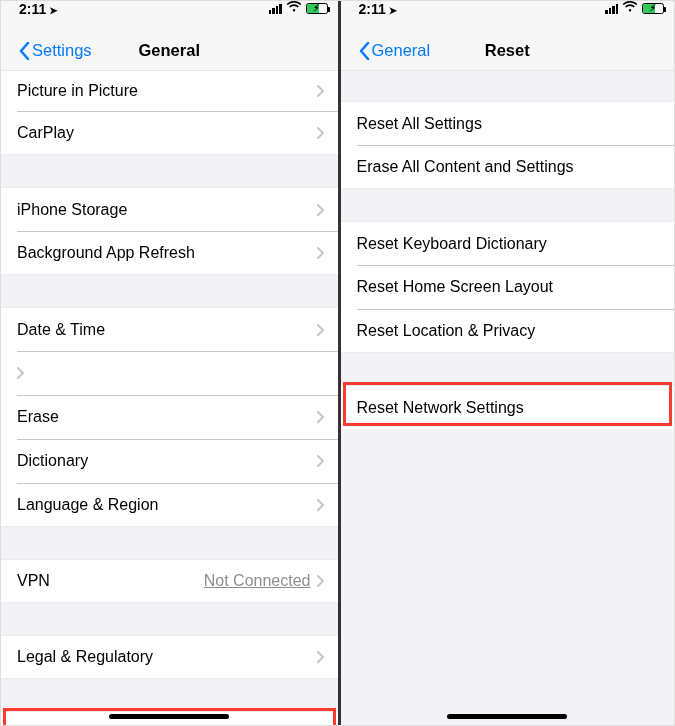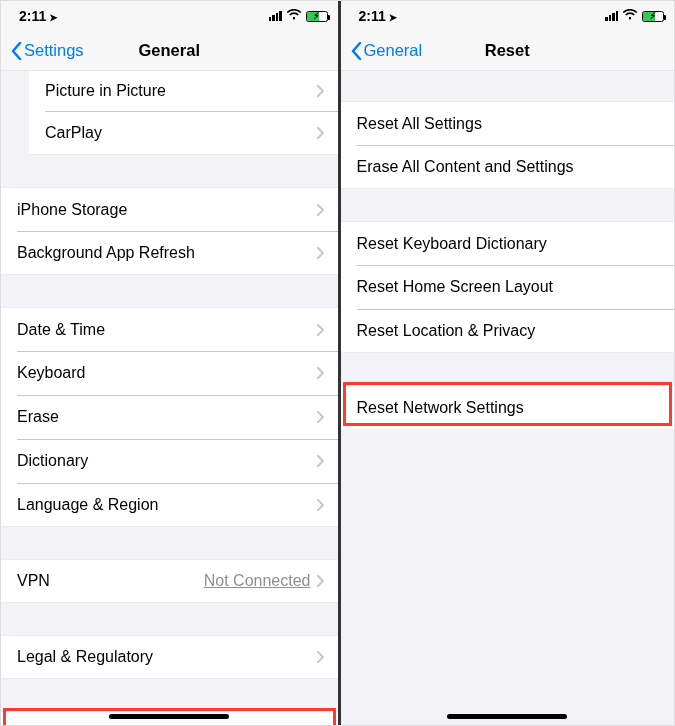--- a/index.html
+++ b/index.html
@@ -20,21 +20,21 @@
     position: relative;
     display: flex;
     flex-direction: column;
     overflow: hidden;
   }
   .phone + .phone { border-left: 3px solid #333; }
   
   .status {
     height: 30px;
     display: flex;
-    align-items: center;
+    align-items: flex-start;
     justify-content: space-between;
     padding: 0 10px 0 18px;
     font-size: 14px;
     font-weight: 600;
     background: #f7f7f7;
   }
   .status .right { display: flex; align-items: center; gap: 4px; }
   .status .loc { font-size: 10px; margin-left: 3px; }
   .bars { display: inline-flex; align-items: flex-end; gap: 1px; }
   .bars span { width: 2.5px; background: #000; display: block; }
@@ -61,21 +61,21 @@
     height: 40px;
     position: relative;
     display: flex;
     align-items: center;
     background: #f7f7f7;
     border-bottom: 0.5px solid #c7c7cc55;
   }
   .navbar .back {
     display: flex; align-items: center; gap: 2px;
     color: #007aff; font-size: 16.5px; padding-left: 6px;
-    position: absolute; left: 4px;
+    position: absolute; left: 12px;
   }
   .navbar .title {
     flex: 1; text-align: center; font-size: 16.5px; font-weight: 600;
   }
   .chevron-left {
     width: 11px; height: 18px; display: inline-block;
   }
   .chevron-left svg { display: block; }
   
   .content { flex: 1; overflow: hidden; position: relative; }
@@ -103,21 +103,21 @@
   .row .disclosure { color: #c7c7cc; }
   .row.link .label { color: #000000; }
   .disclosure svg { display: block; }
   
   .hl {
     position: absolute;
     border: 3px solid #ff3b30;
     pointer-events: none;
     z-index: 10;
   }
-  .first-group-partial { margin-top: 0; padding-left: 28px; }
+  .first-group-partial { margin-top: 0; }
   .first-group-partial .row:first-child { height: 40px; border-top: none; }
   
   .home-ind {
     position: absolute; bottom: 6px; left: 50%; transform: translateX(-50%);
     width: 120px; height: 5px; background: #000; border-radius: 3px;
   }
 </style>
 </head>
 <body>
 
@@ -202,21 +202,20 @@
       <div class="group">
         <div class="row">
           <span class="label">Date &amp; Time</span>
           <span class="disclosure">
               <svg width="7" height="12" viewBox="0 0 7 12">
                 <path d="M1 1l5 5-5 5" stroke="#c7c7cc" stroke-width="2" fill="none" stroke-linecap="round" stroke-linejoin="round"></path>
               </svg>
             </span>
         </div>
         <div class="row">
-          <span class="label">Keyboard</span>
           <span class="disclosure">
               <svg width="7" height="12" viewBox="0 0 7 12">
                 <path d="M1 1l5 5-5 5" stroke="#c7c7cc" stroke-width="2" fill="none" stroke-linecap="round" stroke-linejoin="round"></path>
               </svg>
             </span>
         </div>
         <div class="row">
           <span class="label">Erase</span>
           <span class="disclosure">
               <svg width="7" height="12" viewBox="0 0 7 12">

